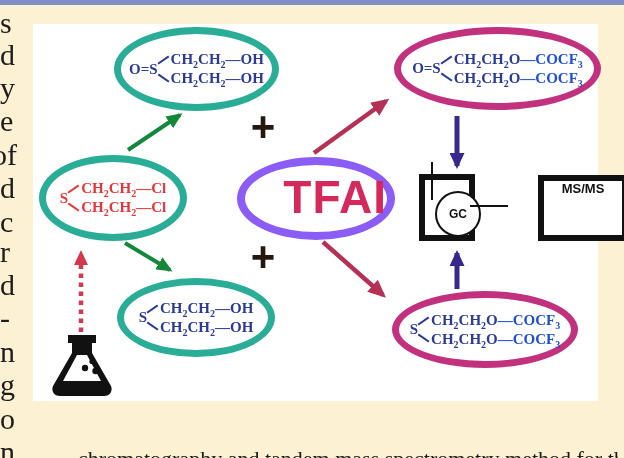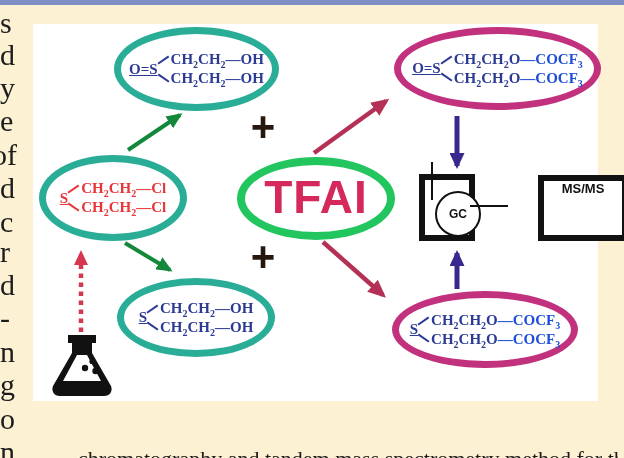--- a/index.html
+++ b/index.html
@@ -27,41 +27,41 @@
   }
 
   
   .ellipse{
     position:absolute;border-radius:50%;box-sizing:border-box;
     display:flex;align-items:center;justify-content:center;
     background:#fff;
   }
   .teal{border:7px solid #2aad97;}
   .pink{border:7px solid #c2317e;}
-  .navy{border:8px solid #22c55e;}
+  .navy{border:8px solid #8b5cf6;justify-content:flex-end;}
 
   #el-sulfoxide-diol{left:114px;top:27px;width:165px;height:84px;}
   #el-mustard{left:39px;top:155px;width:148px;height:86px;}
   #el-tdg{left:117px;top:278px;width:158px;height:79px;}
   #el-tfai{left:237px;top:157px;width:158px;height:83px;}
   #el-sulfoxide-ester{left:394px;top:27px;width:207px;height:83px;}
   #el-sulfide-ester{left:392px;top:291px;width:186px;height:77px;}
 
   .tfai-label{
     font:bold 46px "Liberation Sans",sans-serif;
     color:#d5295b;letter-spacing:1px;line-height:1;
     padding-bottom:4px;
   }
 
   
   .molecule{display:flex;align-items:center;font:bold 15px "Liberation Serif",serif;}
   .mol-blue{color:#2b3a94;}
   .mol-red{color:#e8353a;}
   .accent{color:#1d4ed8;}
-  .mol-left{white-space:nowrap;text-decoration:underline;}
+  .mol-left{white-space:nowrap;}
   .mol-lines{display:flex;flex-direction:column;gap:4px;}
   .mol-line{line-height:1;white-space:nowrap;}
   sub{font-size:10px;line-height:0;}
   .fork{width:10px;height:36px;position:relative;flex:none;margin:0 2px 0 1px;}
   .fork::before,.fork::after{content:"";position:absolute;width:13px;height:2.4px;background:currentColor;left:-2px;}
   .fork::before{top:8px;transform:rotate(-35deg);}
   .fork::after{bottom:8px;transform:rotate(35deg);}
 
   .plus{
     position:absolute;width:36px;text-align:center;

